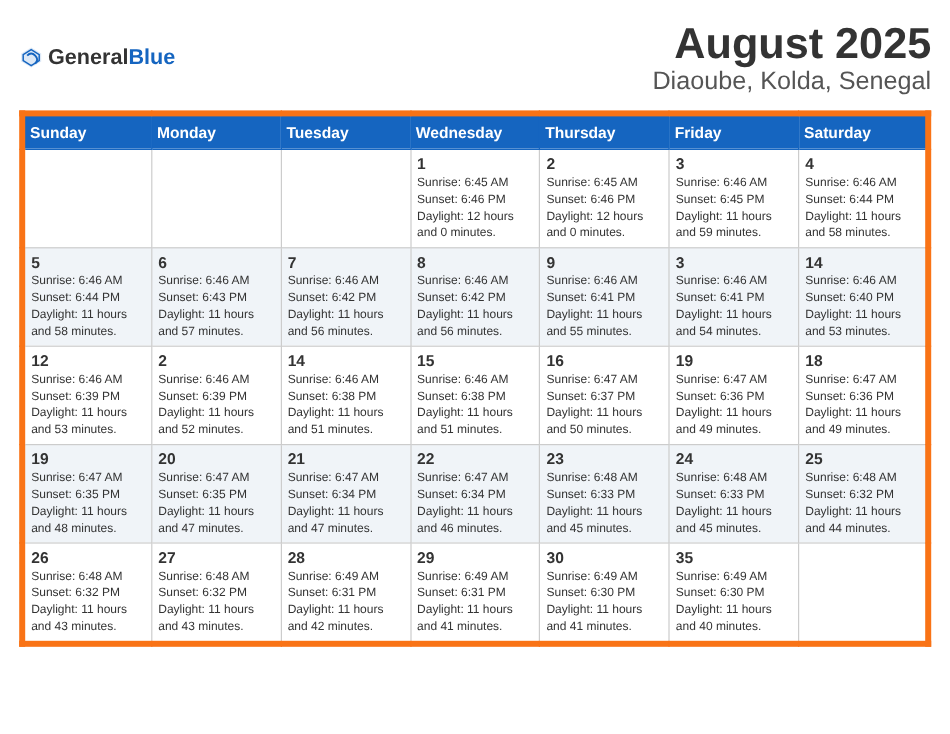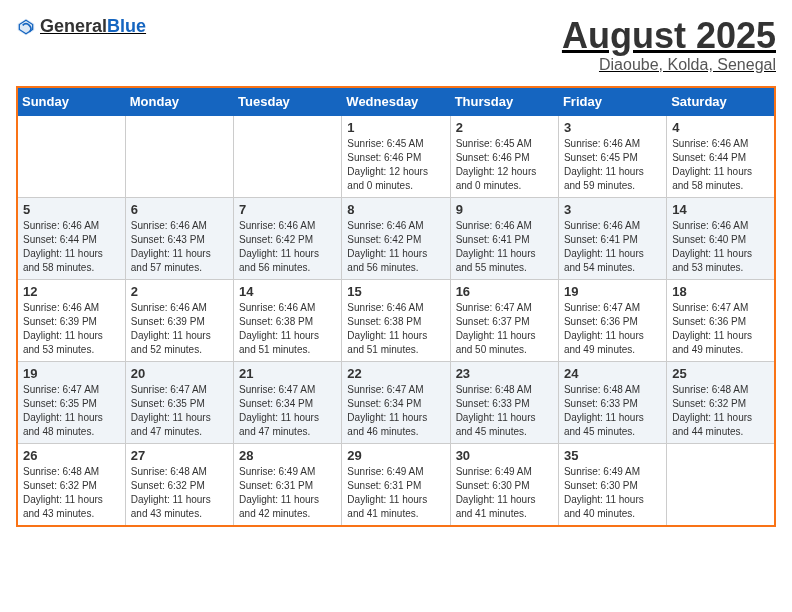--- a/index.html
+++ b/index.html
@@ -6,50 +6,49 @@
     body {
       font-family: Arial, sans-serif;
       background: #fff;
       width: 792px;
       min-height: 612px;
       padding: 16px;
     }
     .header {
       display: flex;
       justify-content: space-between;
-      align-items: flex-start;
+      align-items: center;
       margin-bottom: 12px;
-      text-decoration: underline;
     }
     .logo {
       display: flex;
       align-items: center;
       gap: 4px;
     }
     .logo-icon {
       width: 20px;
       height: 20px;
     }
     .title-block {
       text-align: right;
     }
     .month-title {
       font-size: 36px;
       font-weight: bold;
       color: #333;
       line-height: 1.1;
     }
     .location {
-      font-size: 16px;
+      font-size: 21px;
       color: #555;
     }
     .calendar {
       width: 100%;
       border-collapse: collapse;
-      border: 2px solid #f97316;
+      border: 5px solid #f97316;
     }
     .calendar th {
       background-color: #1565c0;
       color: #fff;
       font-size: 13px;
       font-weight: bold;
       padding: 6px 4px;
       text-align: left;
       border: 1px solid #1565c0;
     }

